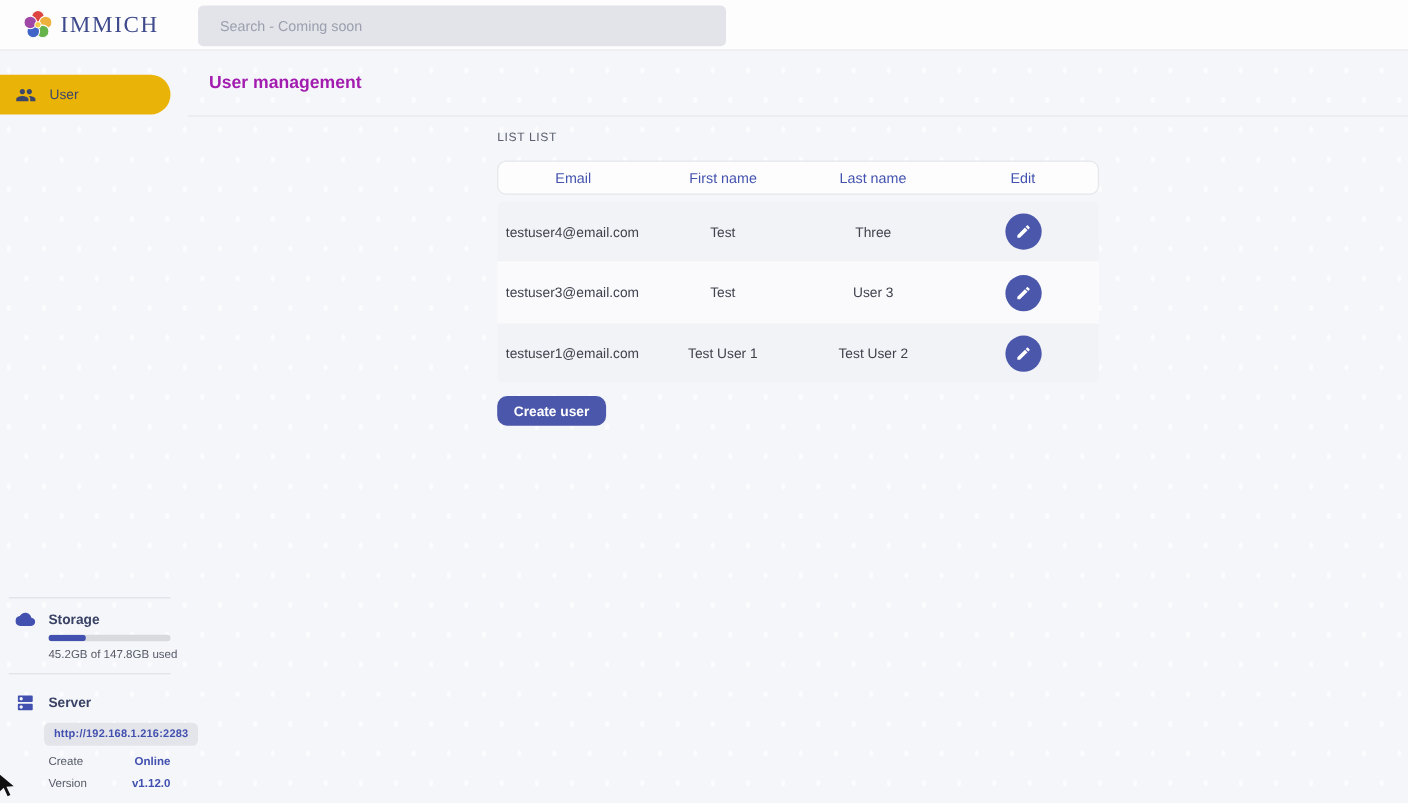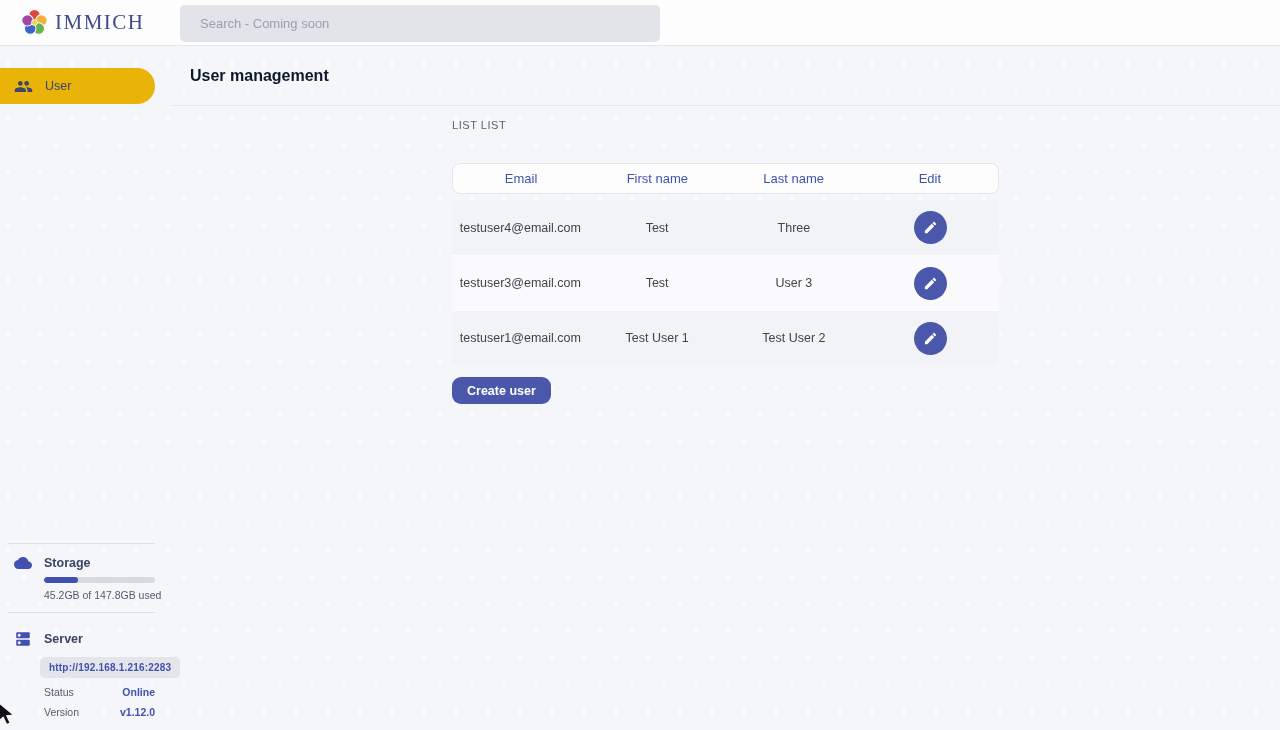--- a/index.html
+++ b/index.html
@@ -73,28 +73,28 @@
     margin:8px 0 0 44px; width:111px; display:flex; justify-content:space-between; align-items:center;
   }
   .kv-label { font-size:10.5px; color:#565b68; }
   .kv-value { font-size:10.5px; font-weight:700; color:#4250af; }
 
   
   .main-header {
     position:absolute; left:171px; top:46px; right:0; height:60px;
     border-bottom:1px solid #e5e6ec; display:flex; align-items:center;
   }
-  .page-title { margin-left:19px; font-size:16px; font-weight:700; color:#0f172a; }
+  .page-title { margin-left:19px; font-size:16px; font-weight:700; color:#a21caf; }
   .main-content { position:absolute; left:171px; top:107px; right:0; bottom:0; }
   .content-inner { width:547px; margin:12px auto 0 auto; }
   .section-label {
     font-size:11px; letter-spacing:0.05em; color:#5c6170; font-weight:500;
   }
   .table-header {
-    margin-top:32px; height:31px; background:#fdfdfe;
+    margin-top:15px; height:31px; background:#fdfdfe;
     border:1px solid #e4e6ea; border-radius:8px;
     display:grid; grid-template-columns:repeat(4,1fr); align-items:center;
   }
   .table-header .col { text-align:center; font-size:13px; font-weight:500; color:#4352ae; }
   .table-rows { margin-top:6px; border-radius:5px; overflow:hidden; }
   .table-row {
     height:55px; display:grid; grid-template-columns:repeat(4,1fr); align-items:center;
   }
   .table-row.odd { background:#f2f3f6; }
   .table-row.even { background:#fafafc; }
@@ -166,21 +166,21 @@
       <div class="side-row">
         <span class="side-icon">
           <svg width="18" height="18" viewBox="0 0 24 24" fill="#4250af">
             <path d="M20 13H4c-.55 0-1 .45-1 1v6c0 .55.45 1 1 1h16c.55 0 1-.45 1-1v-6c0-.55-.45-1-1-1zM7 19c-1.1 0-2-.9-2-2s.9-2 2-2 2 .9 2 2-.9 2-2 2zM20 3H4c-.55 0-1 .45-1 1v6c0 .55.45 1 1 1h16c.55 0 1-.45 1-1V4c0-.55-.45-1-1-1zM7 9c-1.1 0-2-.9-2-2s.9-2 2-2 2 .9 2 2-.9 2-2 2z"></path>
           </svg>
         </span>
         <span class="side-title">Server</span>
       </div>
       <span class="url-pill">http://192.168.1.216:2283</span>
       <div class="kv-row">
-        <span class="kv-label">Status</span>
+        <span class="kv-label">Create</span>
         <span class="kv-value">Online</span>
       </div>
       <div class="kv-row">
         <span class="kv-label">Version</span>
         <span class="kv-value">v1.12.0</span>
       </div>
     </div>
   </div>
 </nav>
 

